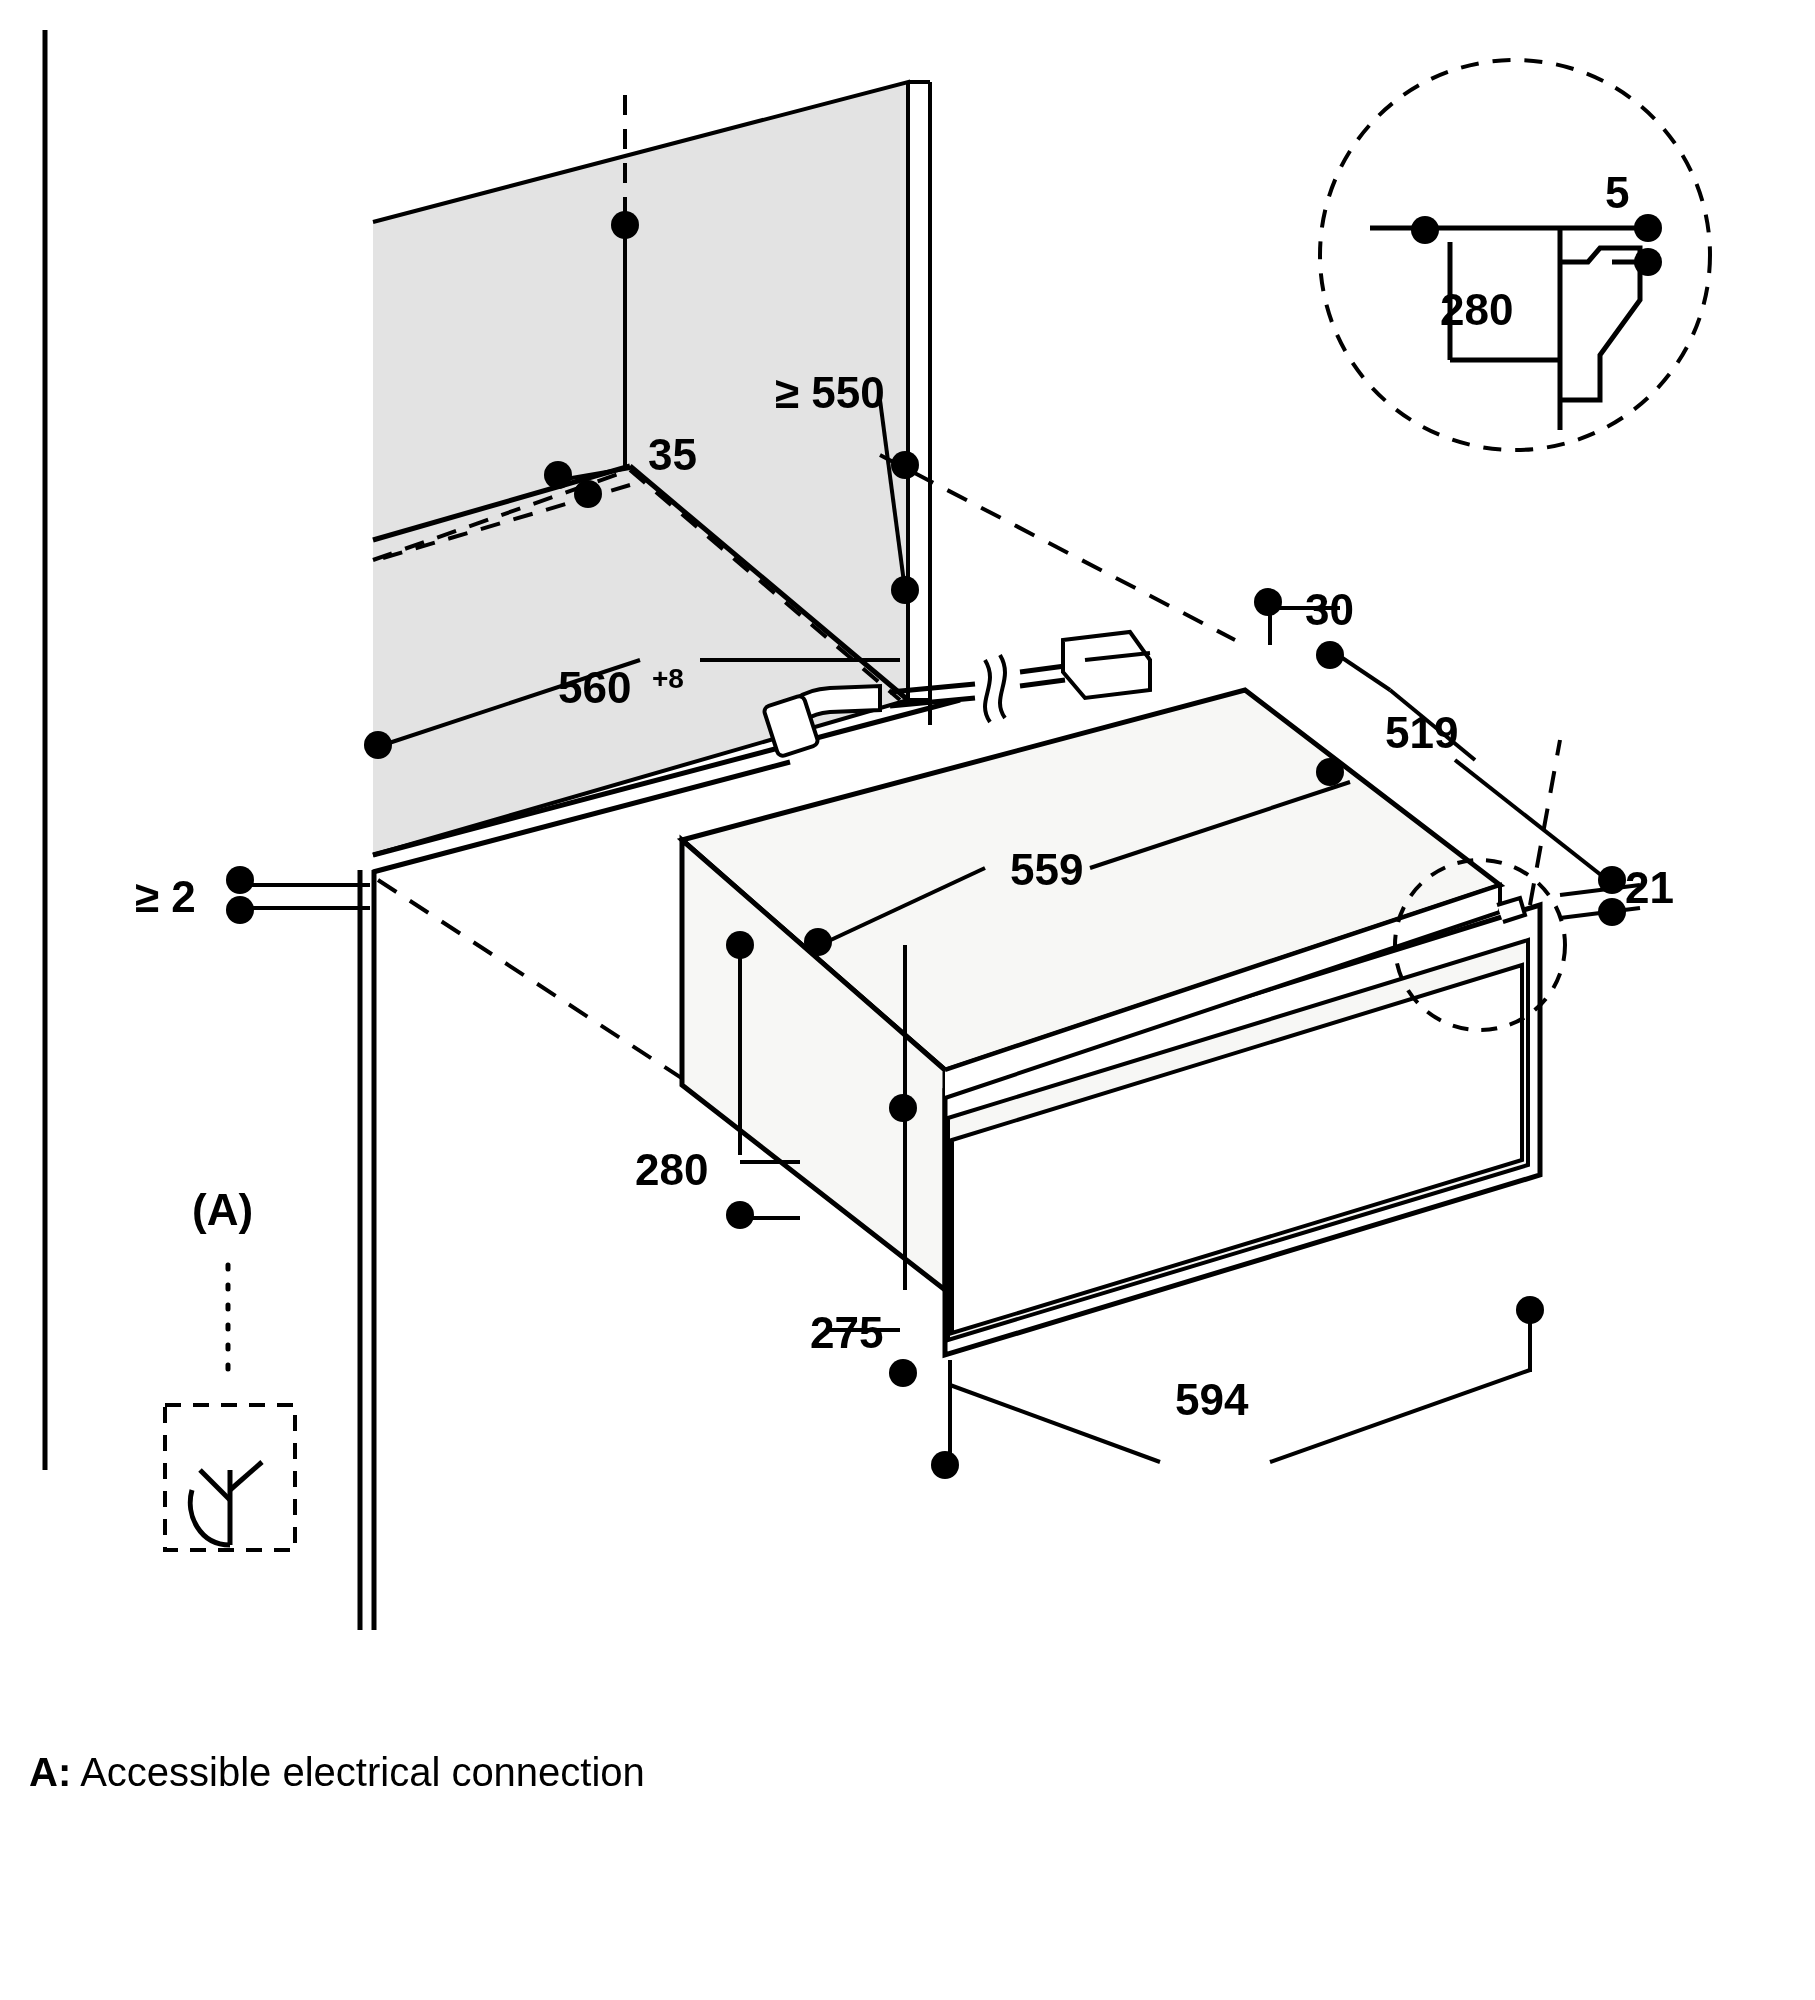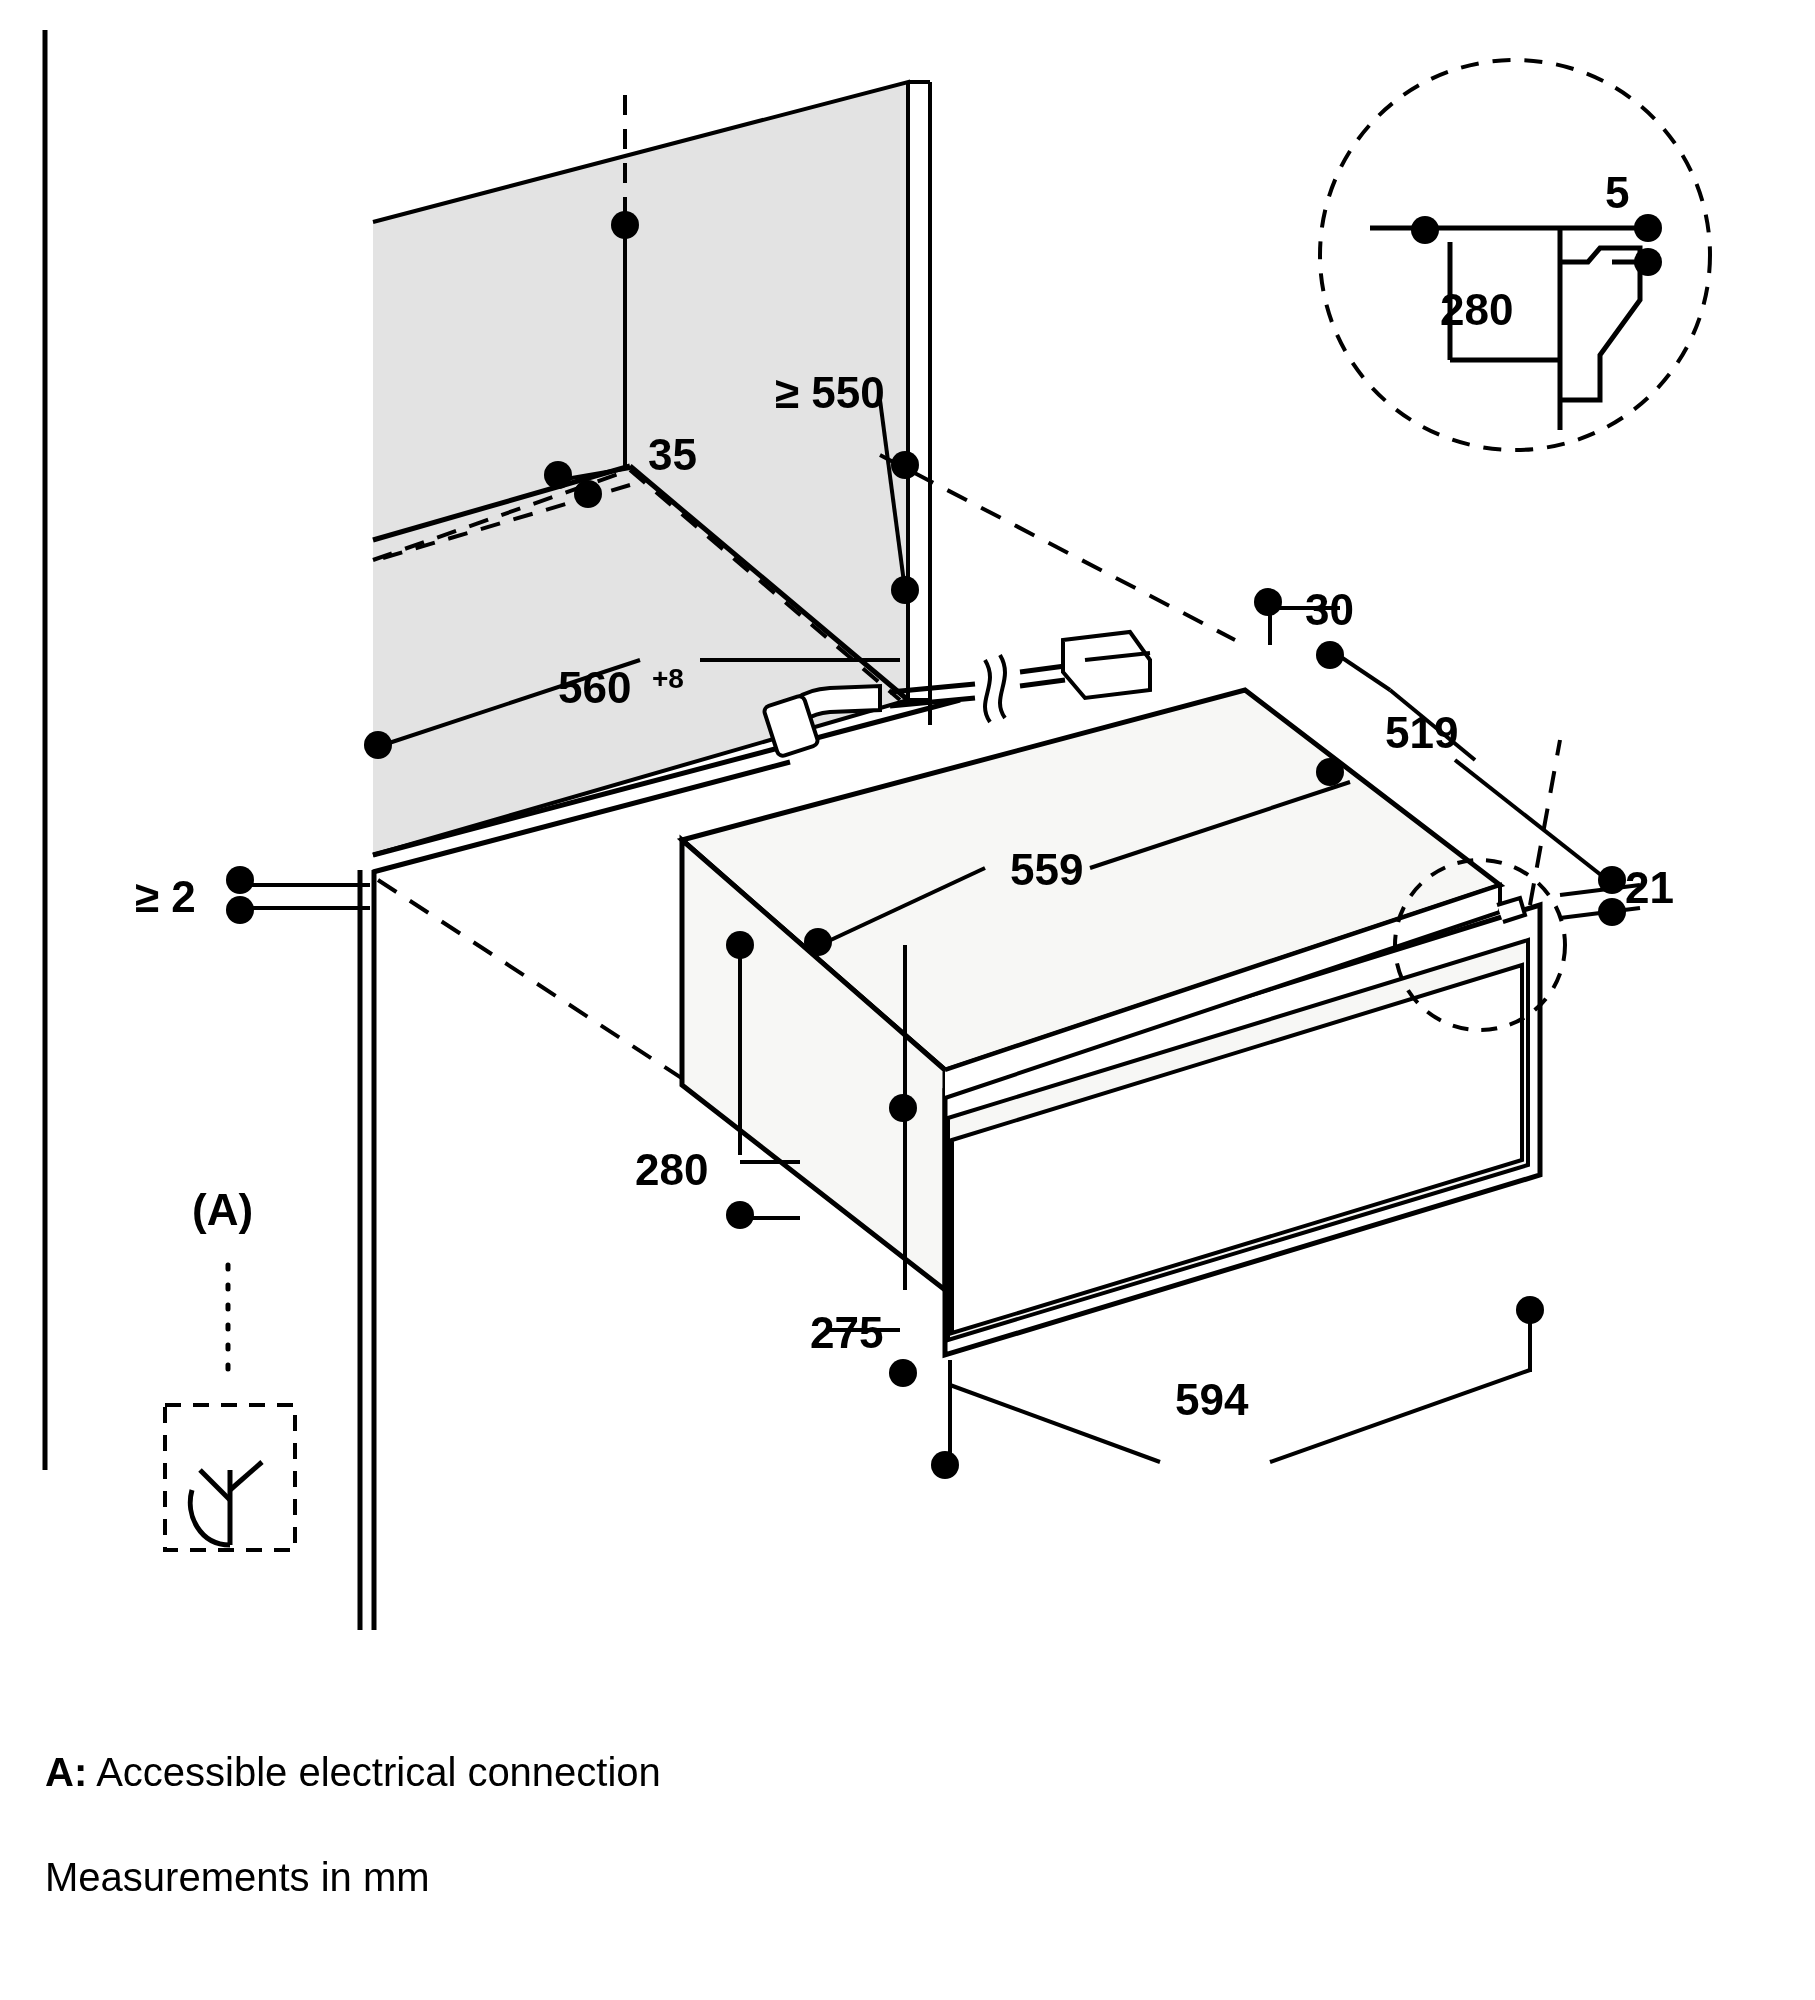--- a/index.html
+++ b/index.html
@@ -34,21 +34,21 @@
     fill: #000000;
   }
   .dim-text-sup {
     font-family: "Liberation Sans", sans-serif;
     font-size: 28px;
     font-weight: 700;
     fill: #000000;
   }
   .legend-line {
     position: absolute;
-    left: 45px;
+    left: 29px;
     font-family: "Liberation Sans", sans-serif;
     font-size: 40px;
     color: #000000;
     white-space: nowrap;
   }
   .legend-line.first { top: 1750px; }
   .legend-line.second { top: 1855px; }
   .legend-key {
     font-weight: 700;
   }
@@ -243,15 +243,14 @@
 
     <text class="dim-text" x="192" y="1225">(A)</text>
 
   </svg>
 
   <div class="legend-line first">
     <span class="legend-key">A:</span>
     <span>Accessible electrical connection</span>
   </div>
 
-  <div class="legend-line second">Measurements in mm</div>
 
 </div>
 
 </body></html>

